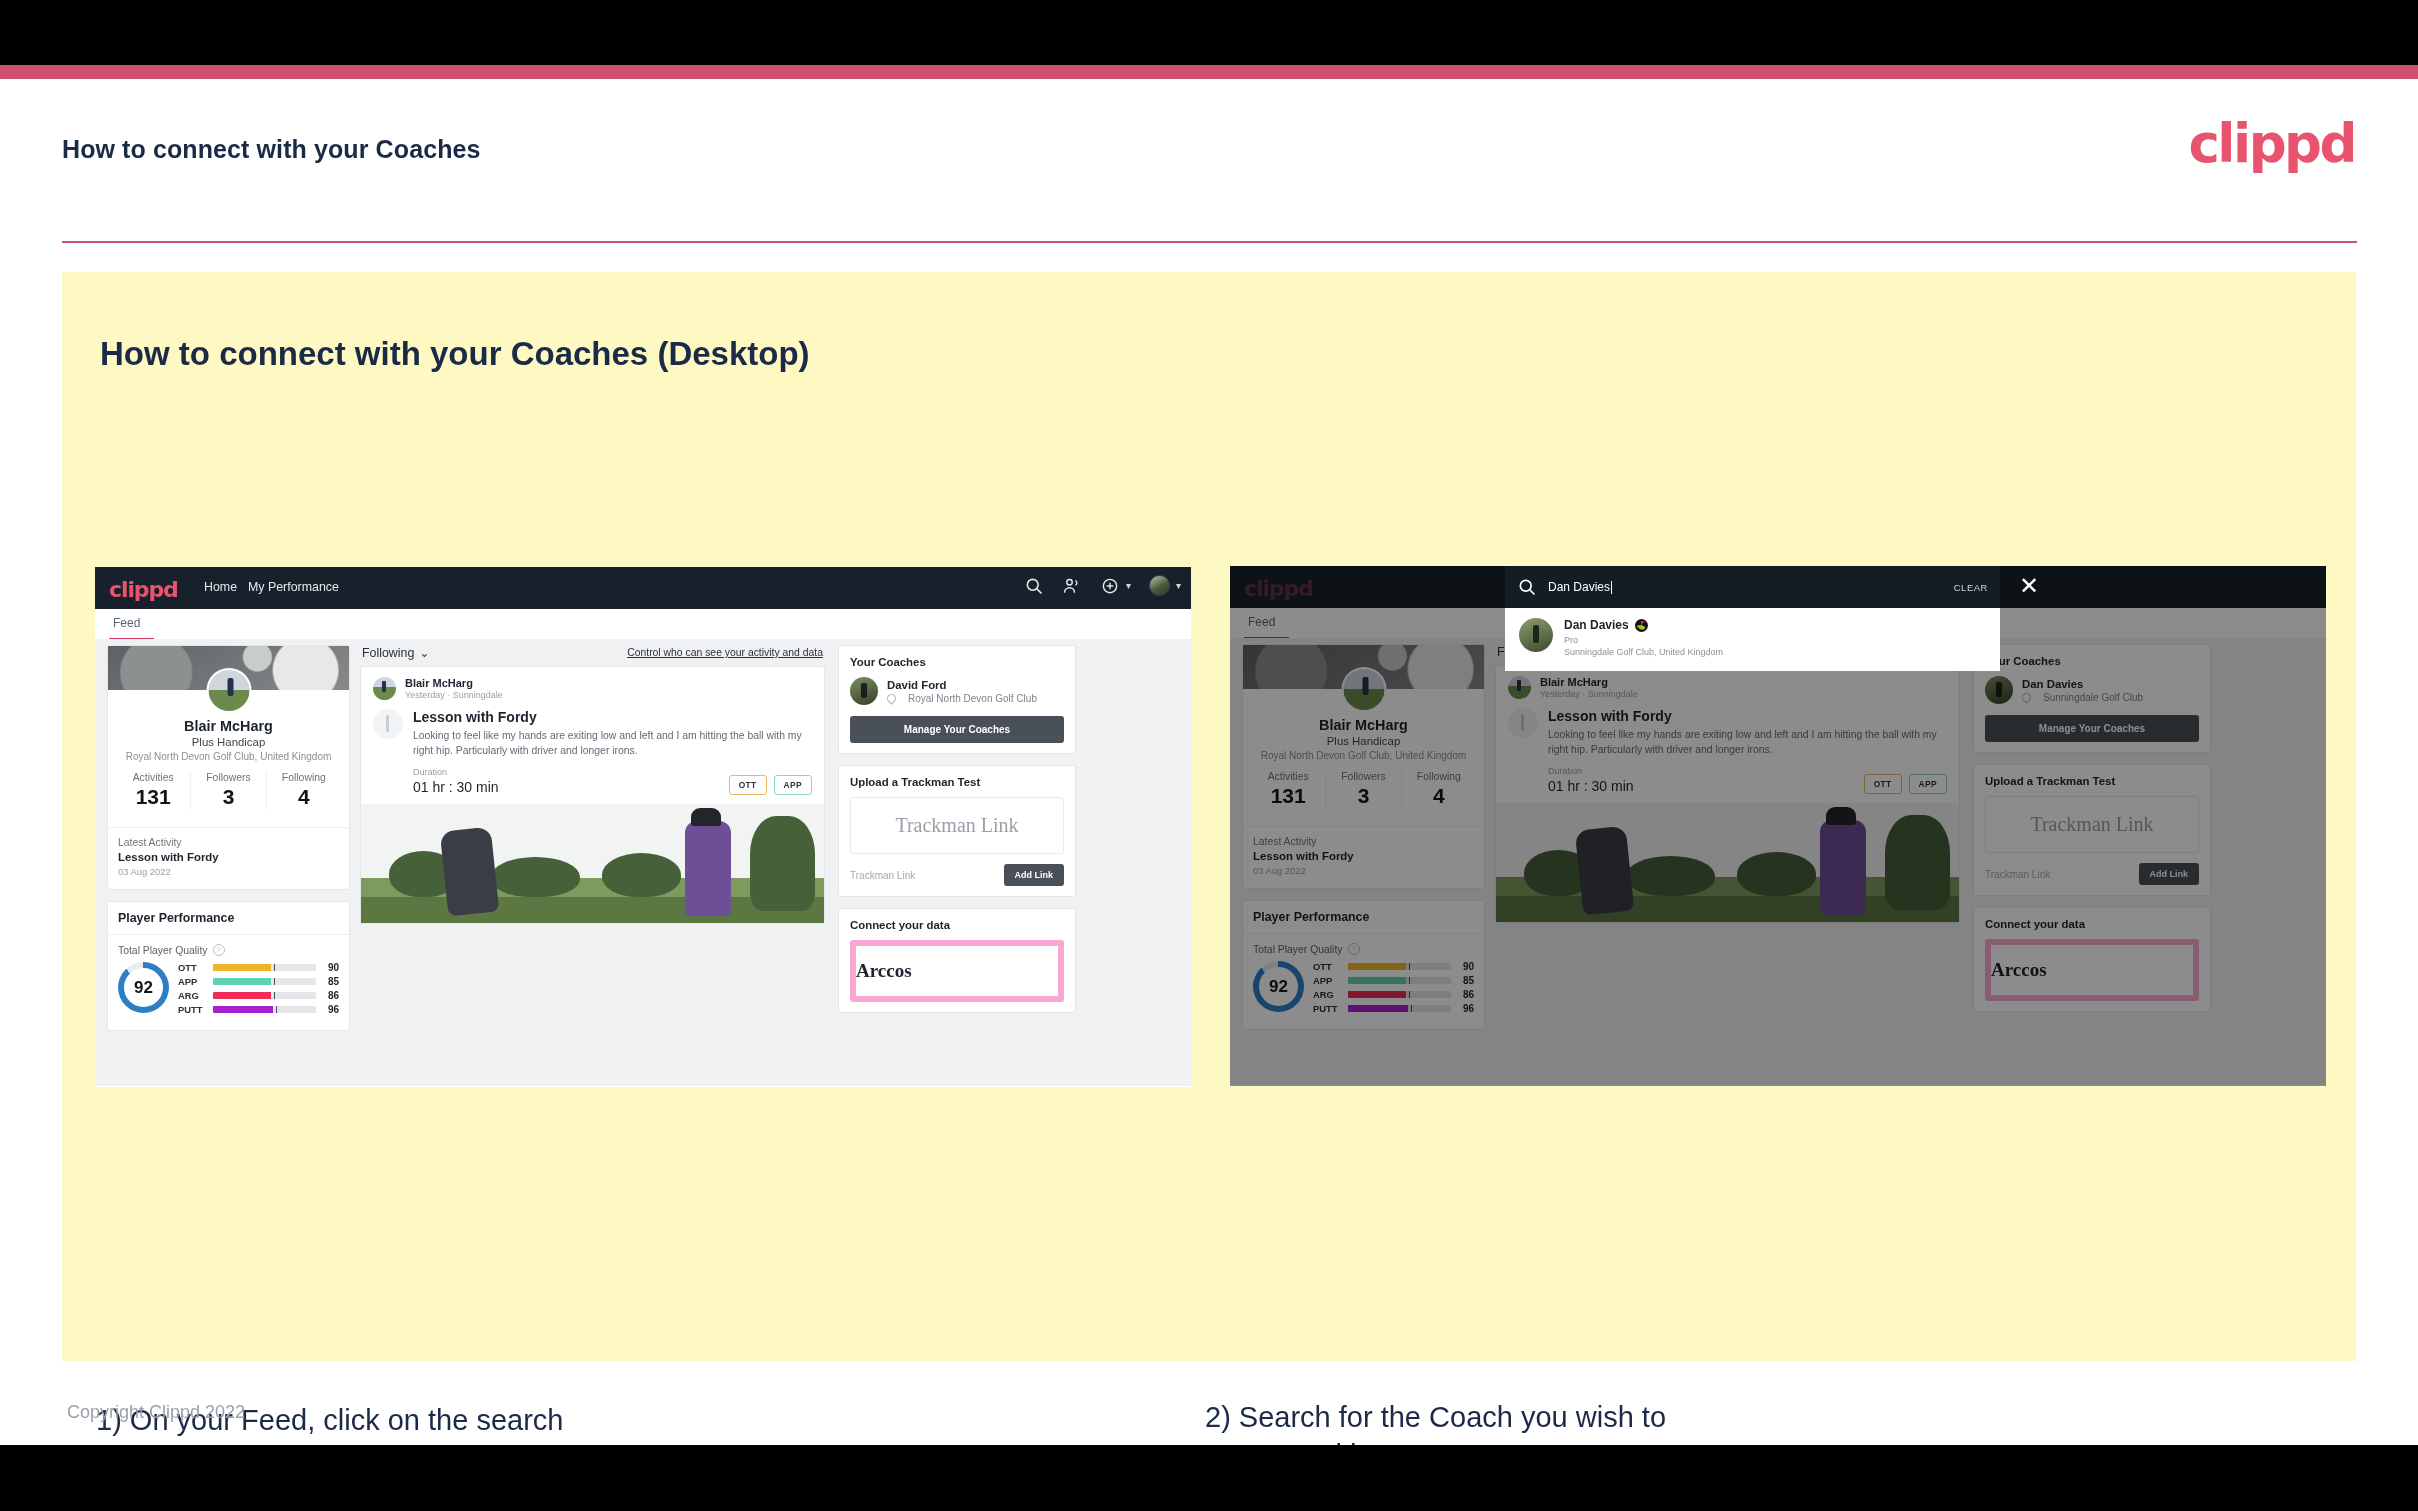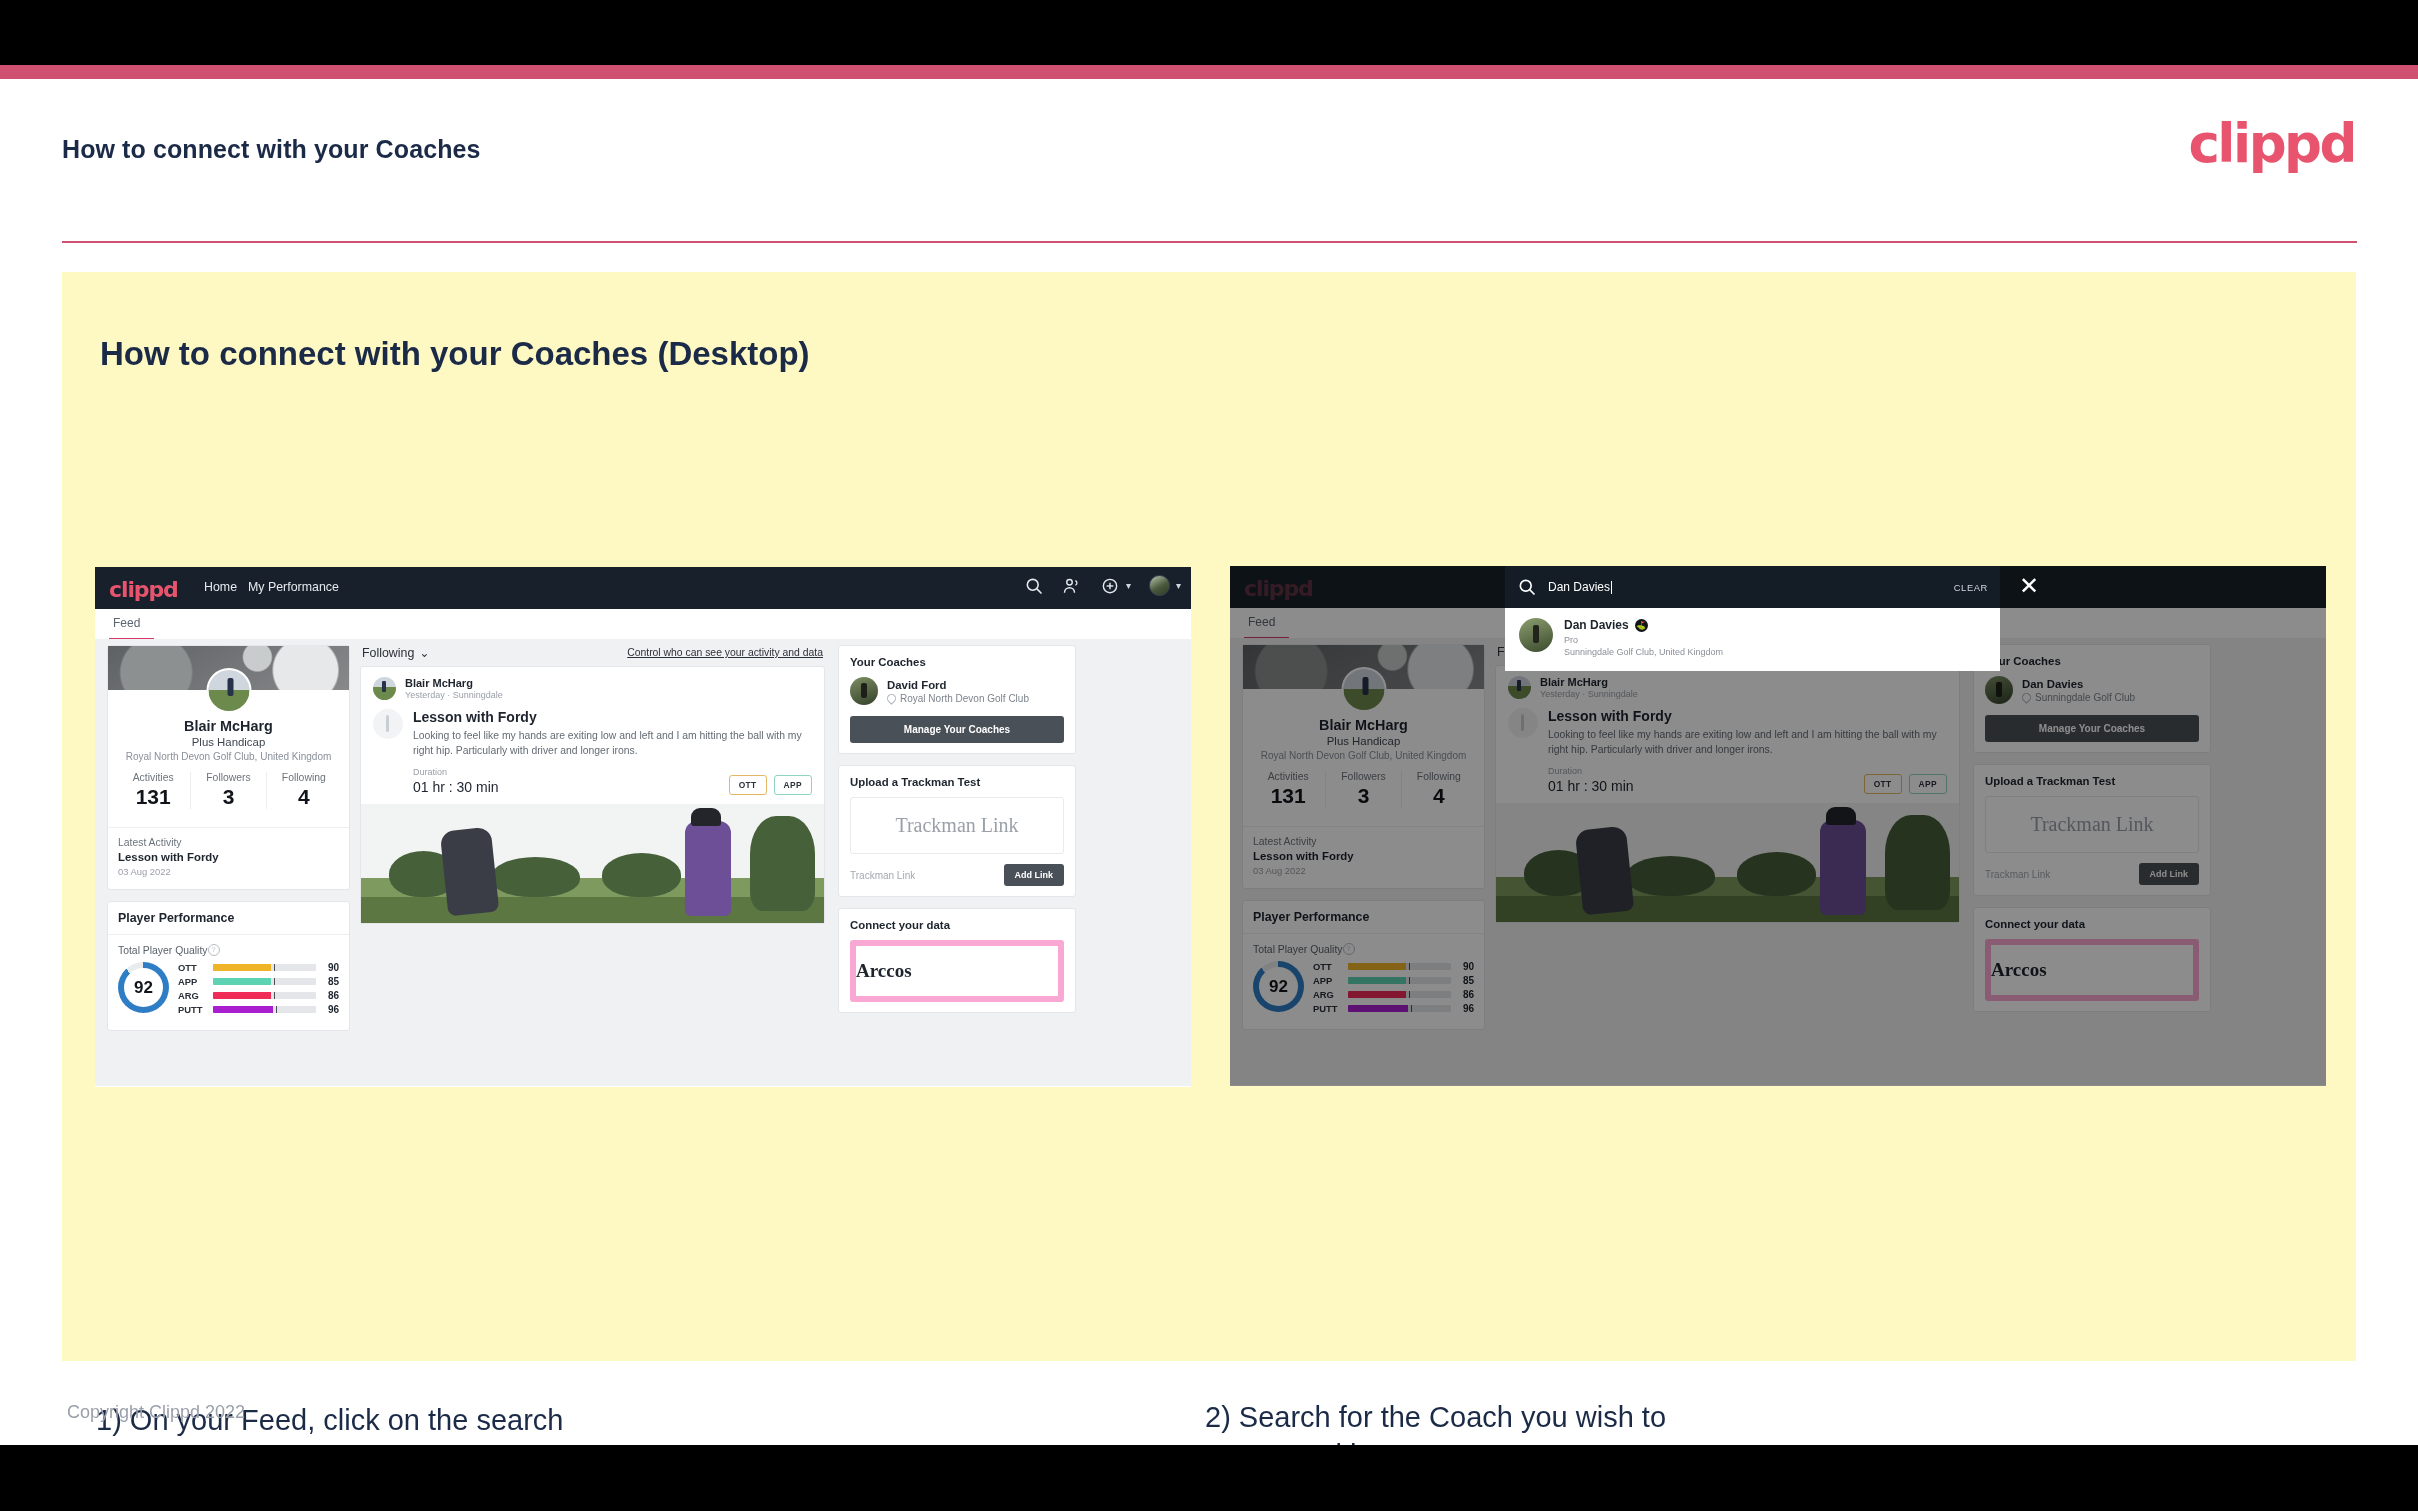--- a/index.html
+++ b/index.html
@@ -72,21 +72,21 @@
   .stat-v { font-size:21px; font-weight:700; color:#11151b; margin-top:2px;}
   .divline { height:1px; background:#edeef0; margin-top:10px;}
   .latest { padding:9px 10px 12px; text-align:left; }
   .lat-h { font-size:10.4px; color:#6d737c; }
   .lat-t { font-size:11.4px; font-weight:700; color:#1d242e; margin-top:3px;}
   .lat-d { font-size:9.4px; color:#9aa0a8; margin-top:3px;}
 
   .perf { margin-top:11px; }
   .perf-h { padding:9px 10px; font-size:12.4px; font-weight:700; color:#1d242e; border-bottom:1px solid #eceef0;}
   .perf-b { padding:9px 10px 12px; }
-  .tpq { font-size:10.4px; color:#5b626b; display:flex; align-items:center; }
+  .tpq { font-size:10.4px; color:#5b626b; display:flex; align-items:center; gap:5px;}
   .qmark { width:12px;height:12px;border-radius:50%;border:1px solid #b9bec5;color:#b9bec5;font-size:8px;line-height:10px;text-align:center;}
   .perf-row { display:flex; align-items:flex-start; gap:9px; margin-top:6px;}
   .ring { width:51px;height:51px;border-radius:50%;
           background:conic-gradient(#2f7dc4 0 88%, #e9ecef 88% 100%);
           display:flex;align-items:center;justify-content:center;flex:none;}
   .ring:after{content:"";position:absolute;}
   .ring-in{width:39px;height:39px;border-radius:50%;background:#fff;display:flex;align-items:center;justify-content:center;font-size:17px;font-weight:700;color:#11151b;}
   .bars{flex:1;}
   .bar-row{display:flex;align-items:center;gap:5px;margin-bottom:3px;}
   .bar-lbl{width:30px;font-size:9.4px;font-weight:700;color:#2b313a;}
@@ -127,21 +127,21 @@
   .golfer-b:after{content:"";position:absolute;left:6px;top:-13px;width:30px;height:18px;background:#23252b;border-radius:9px 9px 3px 3px;}
 
   
   .col-right { position:absolute; left:743px; top:6px; width:238px; }
   .r-card{background:#fff;border:1px solid #e4e6e9;border-radius:3px;padding:10px 11px;margin-bottom:11px;}
   .r-h{font-size:11.4px;font-weight:700;color:#1d242e;}
   .coach-row{display:flex;gap:9px;align-items:center;margin-top:9px;}
   .coach-pfp{width:28px;height:28px;border-radius:50%;flex:none;background:linear-gradient(160deg,#7e8f63,#33402a);position:relative;overflow:hidden;}
   .coach-pfp:after{content:"";position:absolute;left:11px;top:6px;width:6px;height:15px;background:#1d2018;border-radius:2px;}
   .coach-n{font-size:11.4px;font-weight:700;color:#1d242e;}
-  .coach-c{font-size:10px;color:#7d848d;margin-top:2px;display:flex;align-items:center;gap:4px;}
+  .coach-c{font-size:10px;color:#7d848d;margin-top:2px;display:flex;align-items:center;gap:12px;}
   .pin{width:9px;height:9px;border:1px solid #aeb4bb;border-radius:50% 50% 50% 0;transform:rotate(-45deg);display:inline-block;}
   .mng-btn{margin-top:11px;width:100%;background:#4a5057;color:#fff;font-size:10px;font-weight:700;padding:8px 0;text-align:center;border-radius:3px;}
   .tm-box{margin-top:9px;border:1px solid #e8eaec;border-radius:3px;padding:16px 0;text-align:center;
           font-family:"Liberation Serif", serif;font-size:20px;color:#9aa0a8;}
   .tm-row{display:flex;align-items:center;justify-content:space-between;margin-top:10px;}
   .tm-inp{font-size:10px;color:#a3a8b0;}
   .addlink{background:#4a5057;color:#fff;font-size:9px;font-weight:700;padding:6px 11px;border-radius:3px;}
   .arccos{margin-top:9px;border:6px solid #f9a8d4;border-radius:3px;padding:14px 0;
           font-family:"Liberation Serif", serif;font-size:19px;font-weight:700;color:#1d242e;}
 

